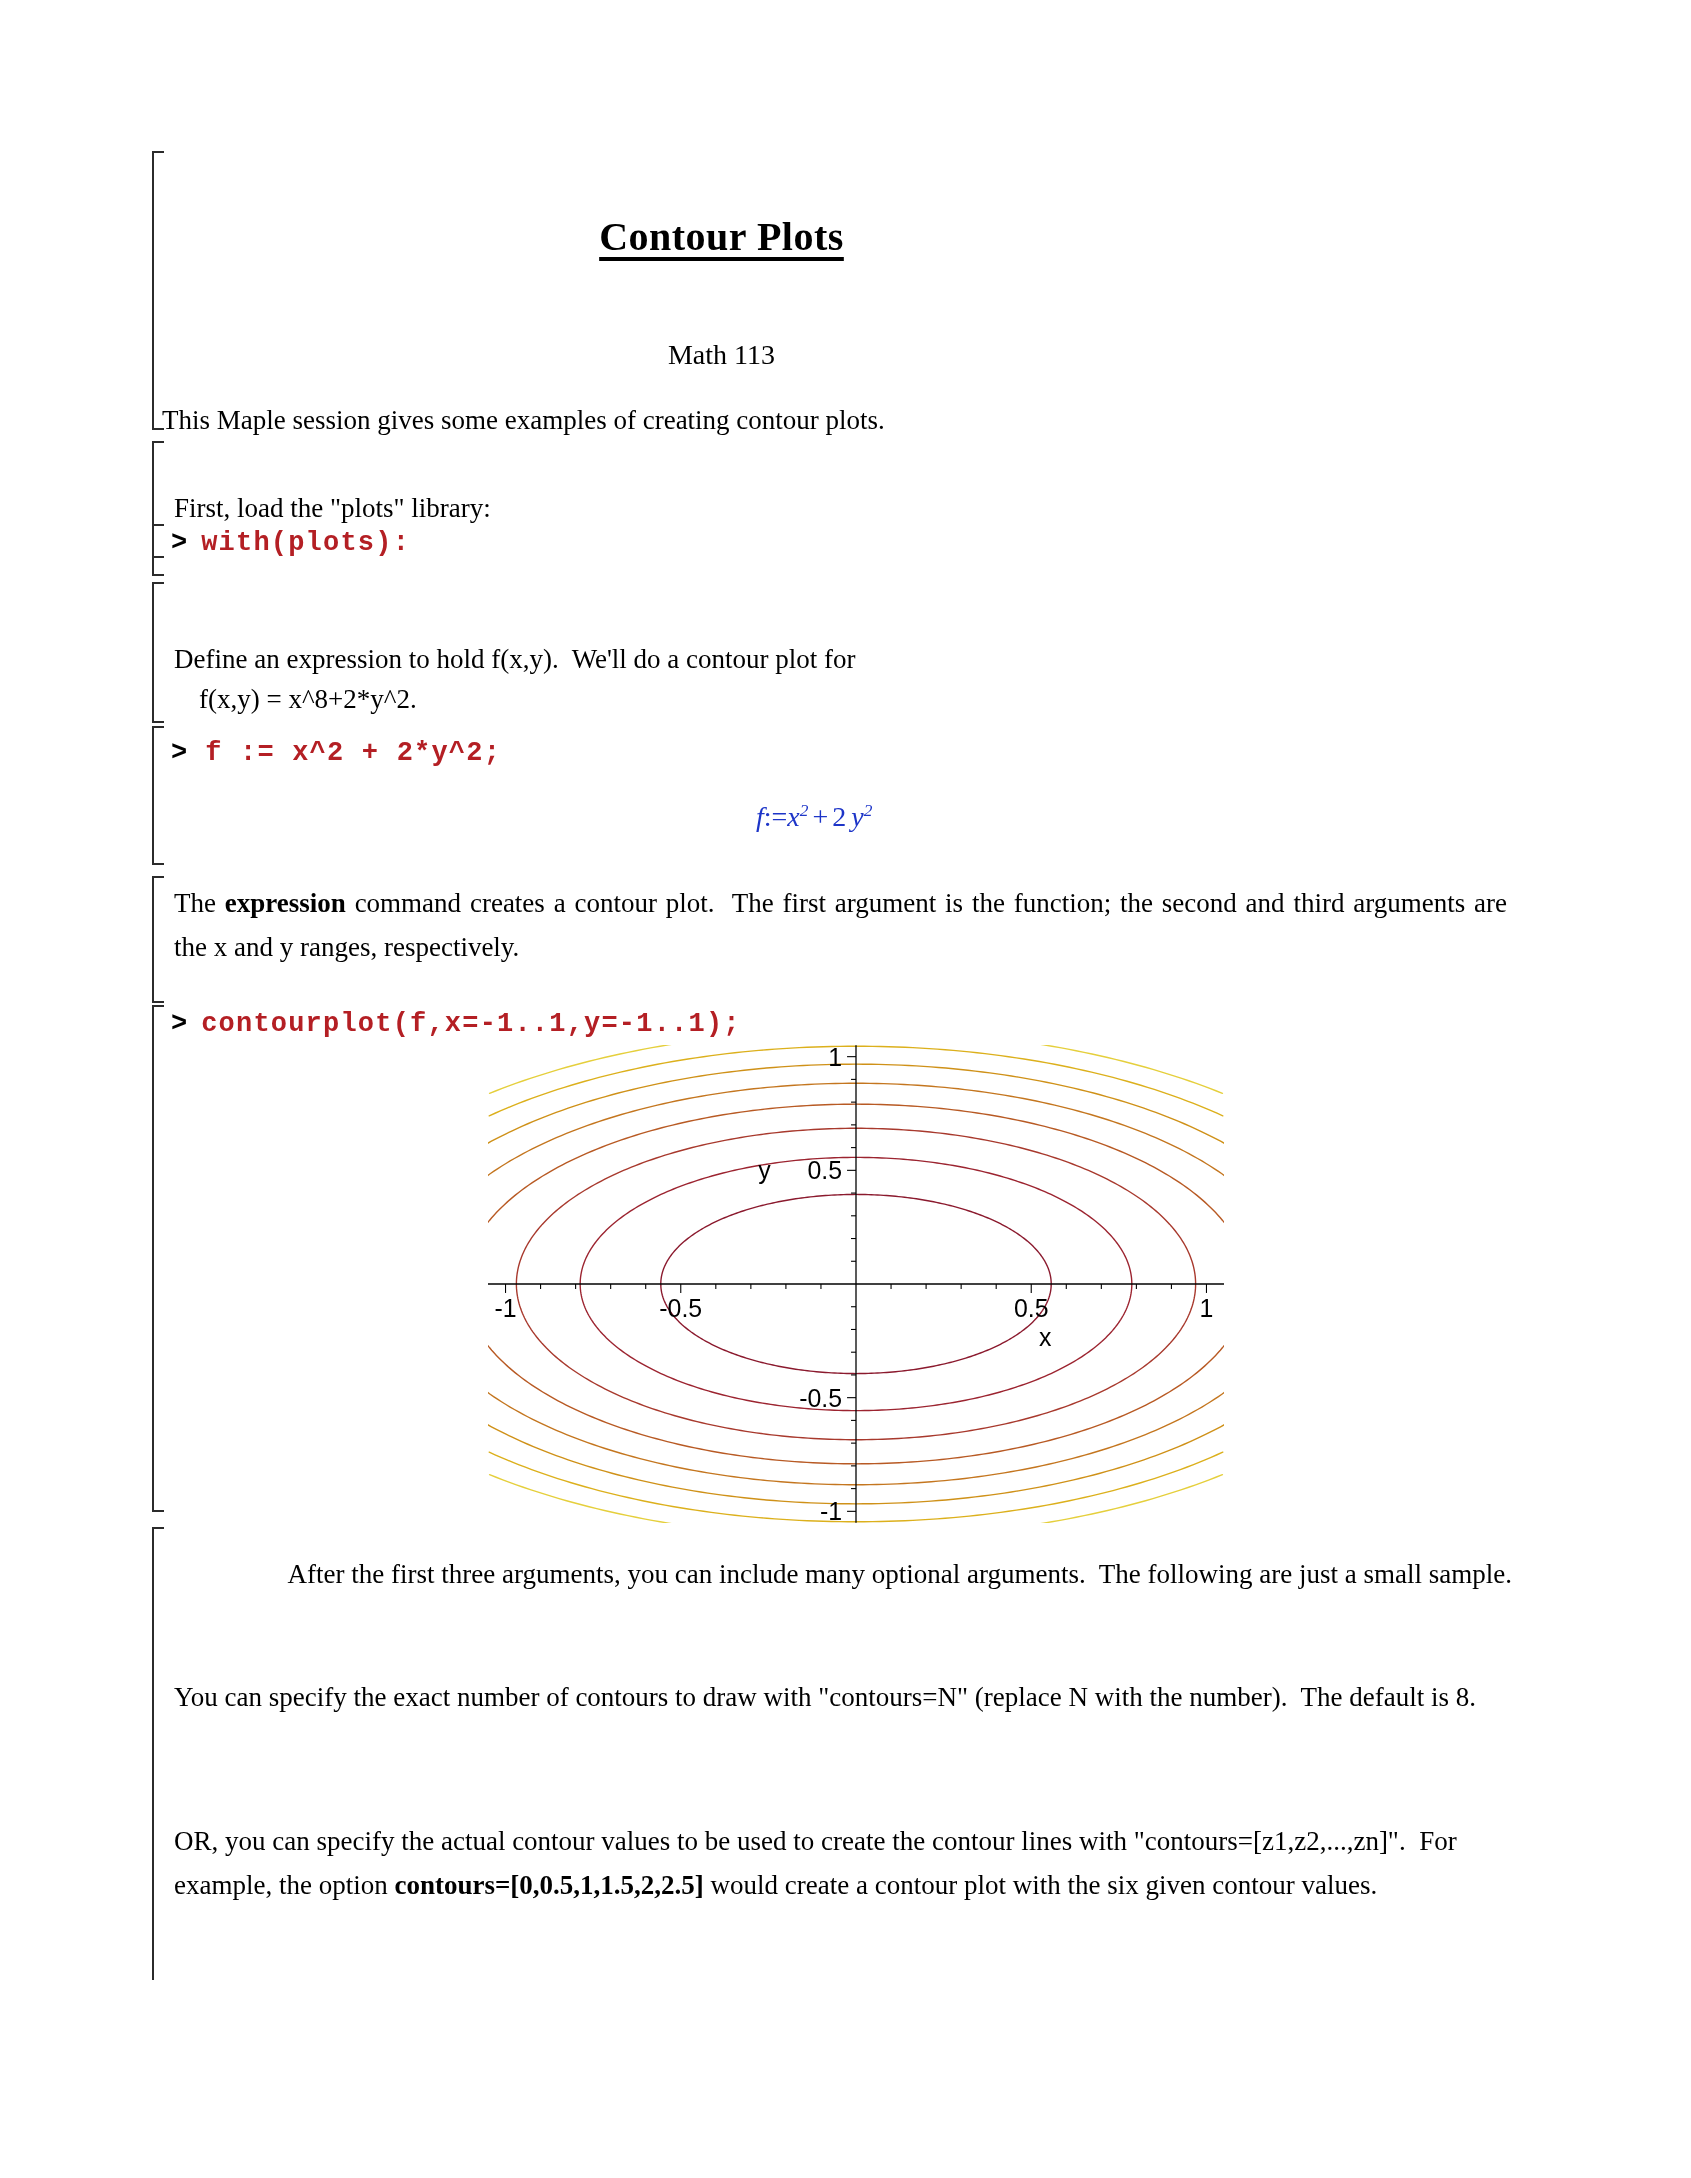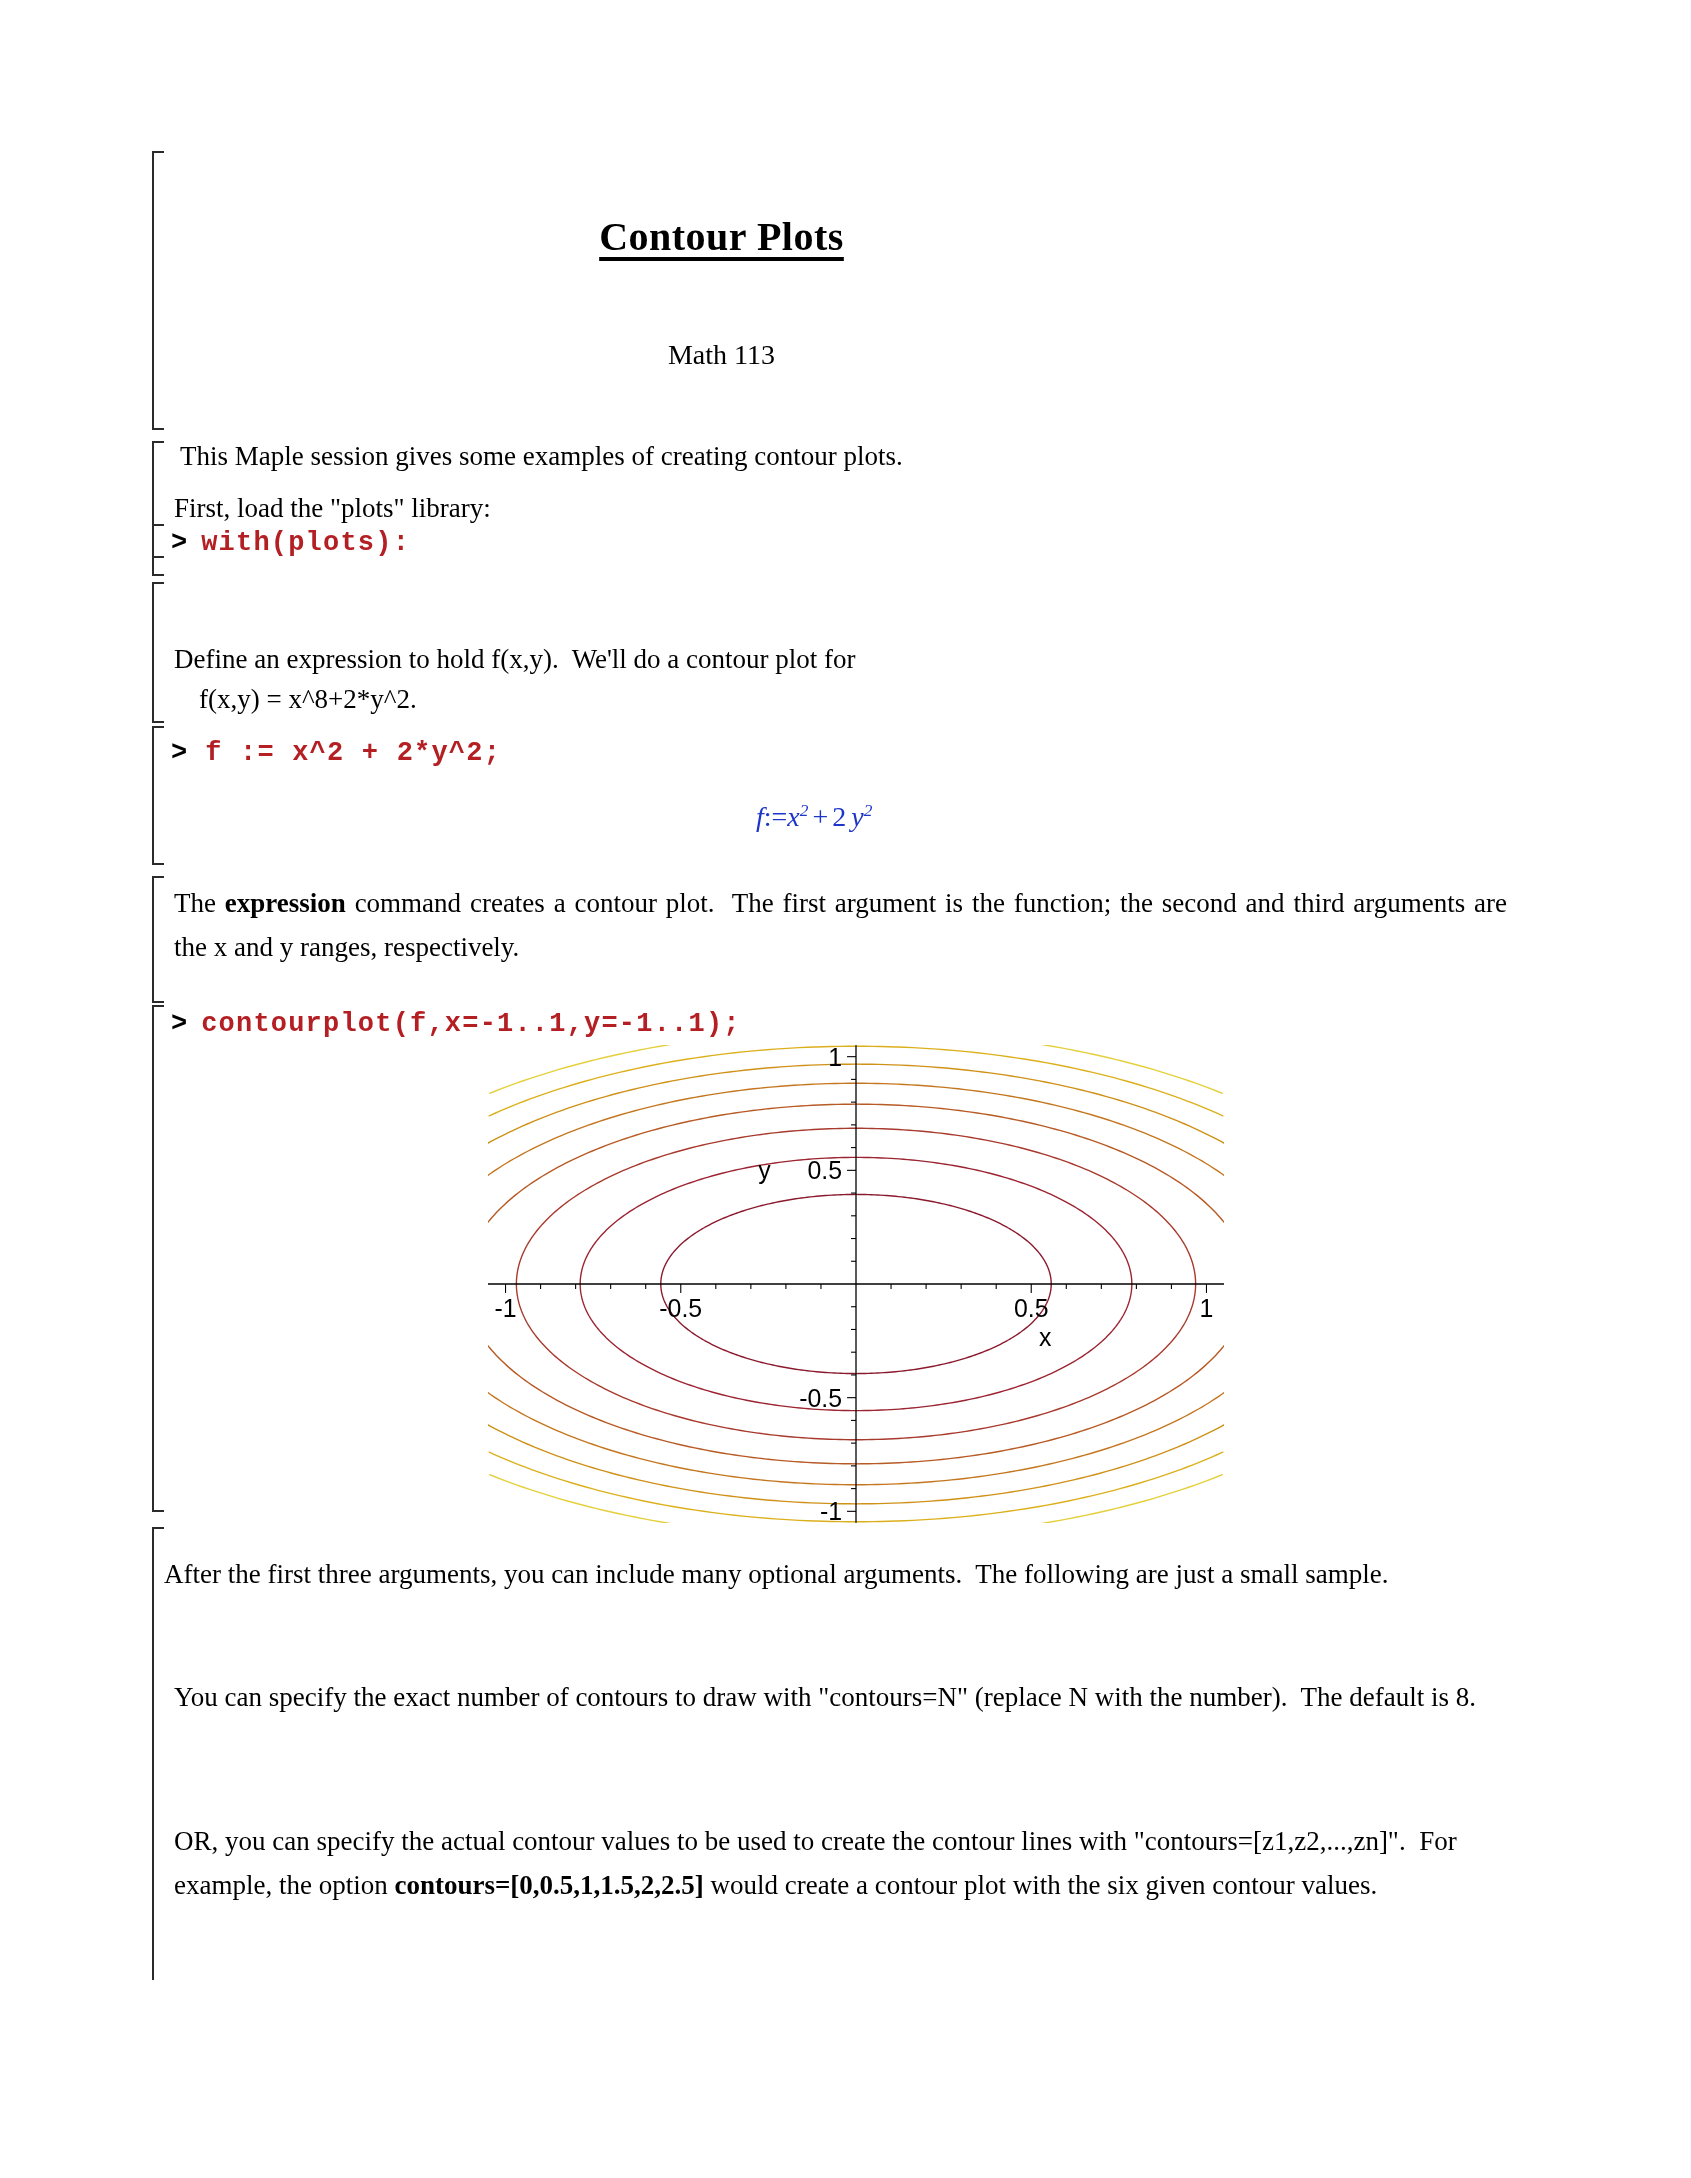--- a/index.html
+++ b/index.html
@@ -83,21 +83,21 @@
   <div class="grp" style="left:152px; top:151px; width:14px; height:279px;">
     <div class="vbar"></div>
     <div class="tser"></div>
     <div class="bser"></div>
   </div>
 
   <h1 class="title" style="left:174px; top:213px; width:1095px; margin:0;">Contour Plots</h1>
 
   <div class="subtitle" style="left:174px; top:339px; width:1095px;">Math 113</div>
 
-  <div class="txt" style="left:180px; top:398px; width:1095px;margin-top:36px;">This Maple session gives some examples of creating contour plots.</div>
+  <div class="txt" style="left:162px; top:398px; width:1095px;">This Maple session gives some examples of creating contour plots.</div>
 
   <div class="grp" style="left:152px; top:441px; width:14px; height:117px;">
     <div class="vbar"></div>
     <div class="tser"></div>
     <div class="bser"></div>
   </div>
 
   <div class="txt" style="left:174px; top:486px; width:896px;">First, load the "plots" library:</div>
 
   <div class="grp" style="left:152px; top:524px; width:14px; height:52px;">
@@ -220,20 +220,20 @@
           <text x="560.2857142857142" y="302" text-anchor="middle" font-family="&quot;Liberation Sans&quot;, sans-serif" font-size="25" fill="#000">x</text>
         </g>
     </svg>
   </div>
 
   <div class="grp" style="left:152px; top:1527px; width:14px; height:453px;">
     <div class="vbar"></div>
     <div class="tser"></div>
   </div>
 
-  <div class="txt" style="left:164px; top:1552px; width:1338px;">After the first three arguments, you can include many optional arguments.  The following are just a small sample.</div>
+  <div class="txt" style="left:174px; top:1552px; width:1338px;text-align:right;">After the first three arguments, you can include many optional arguments.  The following are just a small sample.</div>
 
   <div class="txt" style="left:174px; top:1675px; width:1338px;">You can specify the exact number of contours to draw with "contours=N" (replace N with the number).  The default is 8.</div>
 
   <div class="txt" style="left:174px; top:1819px; width:1338px;"><span>OR, you can specify the actual contour values to be used to create the contour lines with "contours=[z1,z2,...,zn]".  For example, the option </span><span class="b">contours=[0,0.5,1,1.5,2,2.5]</span><span> would create a contour plot with the six given contour values.</span></div>
 
 </div>
 
 
 </body></html>

